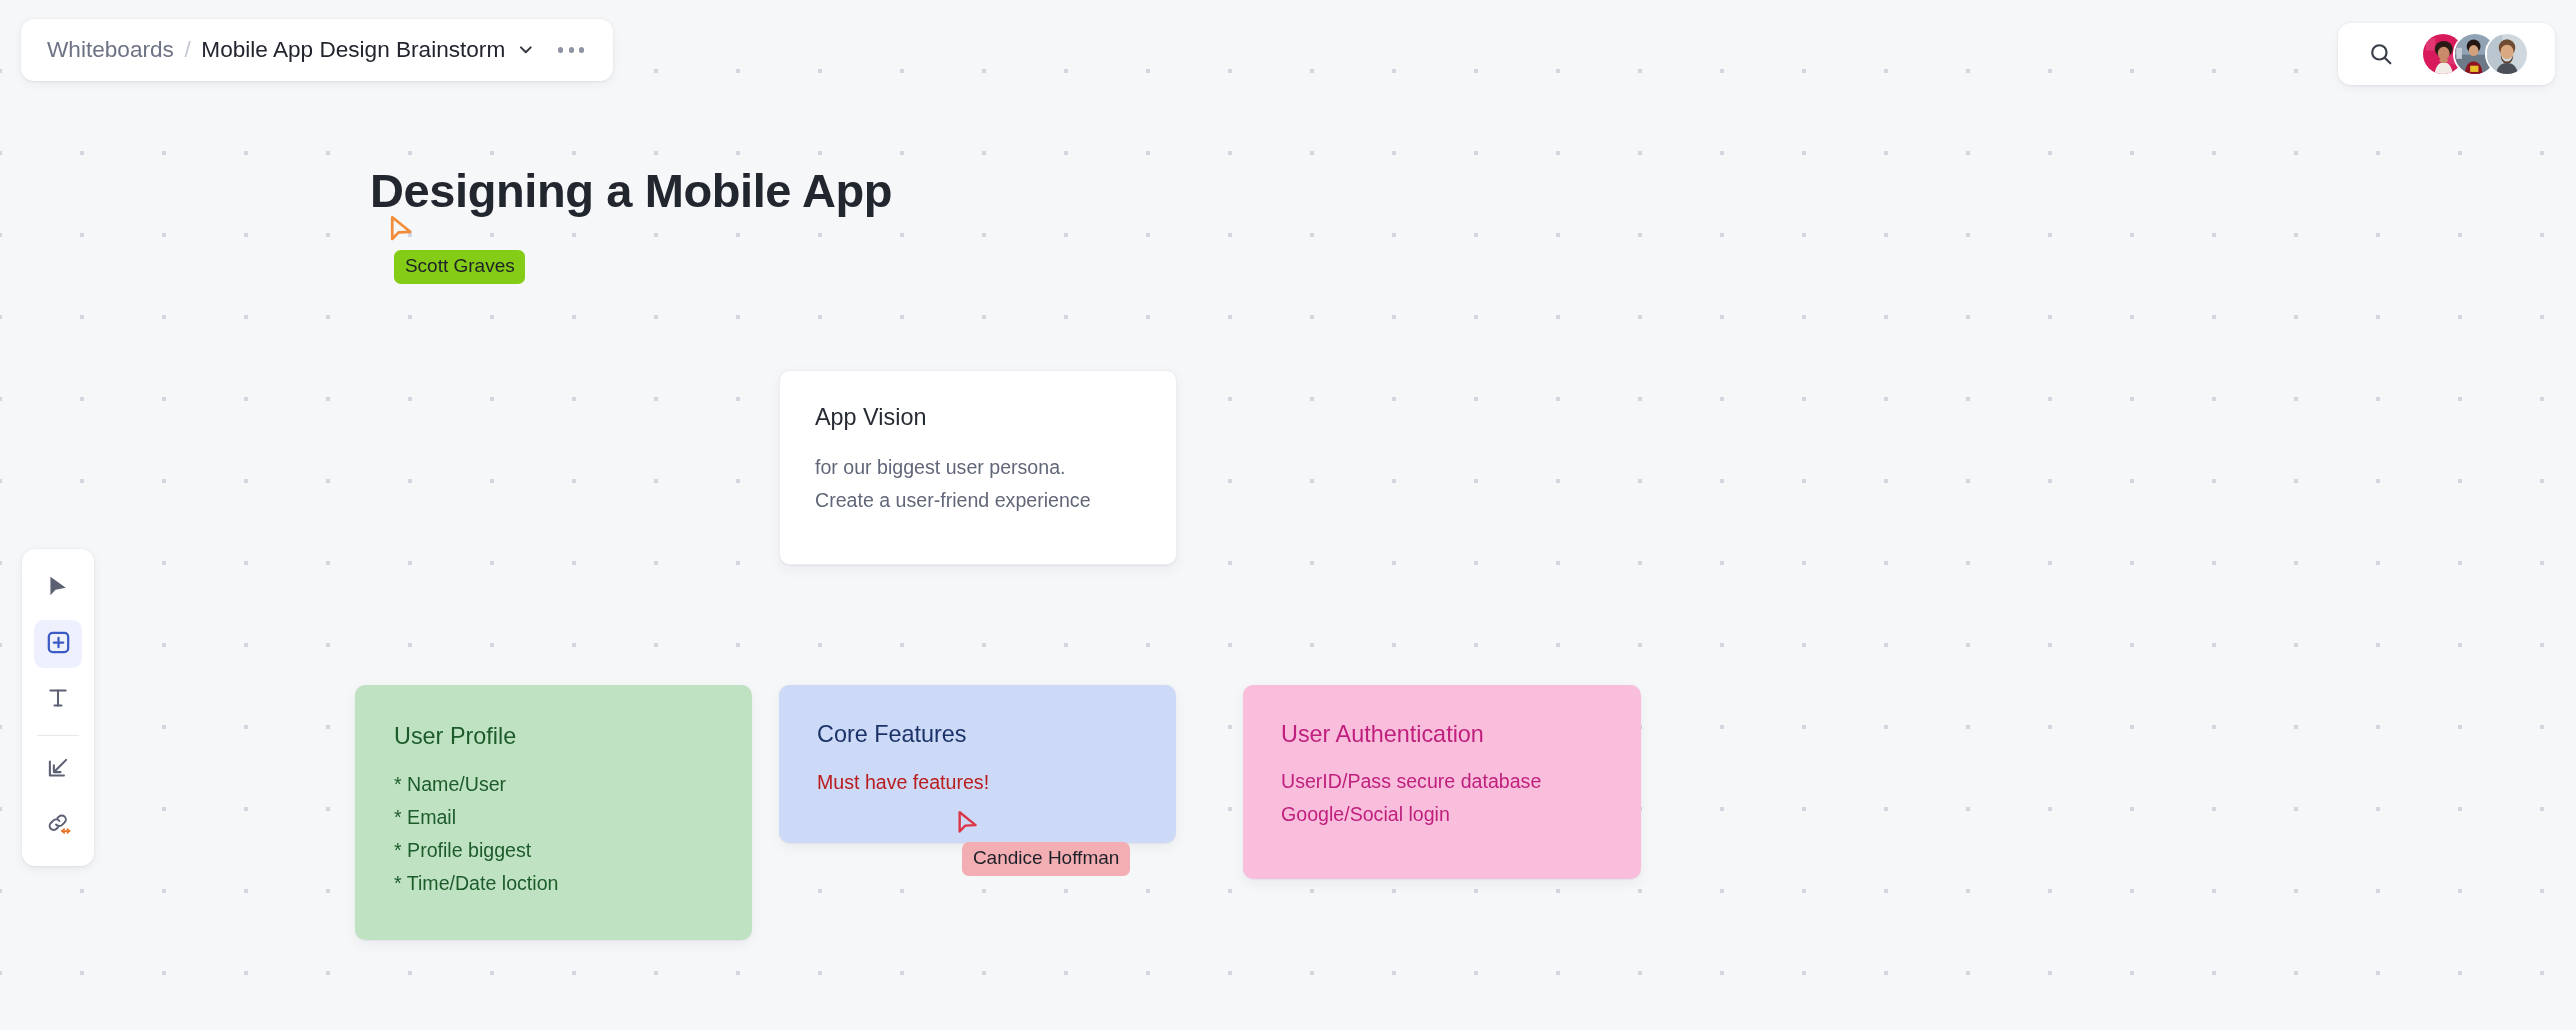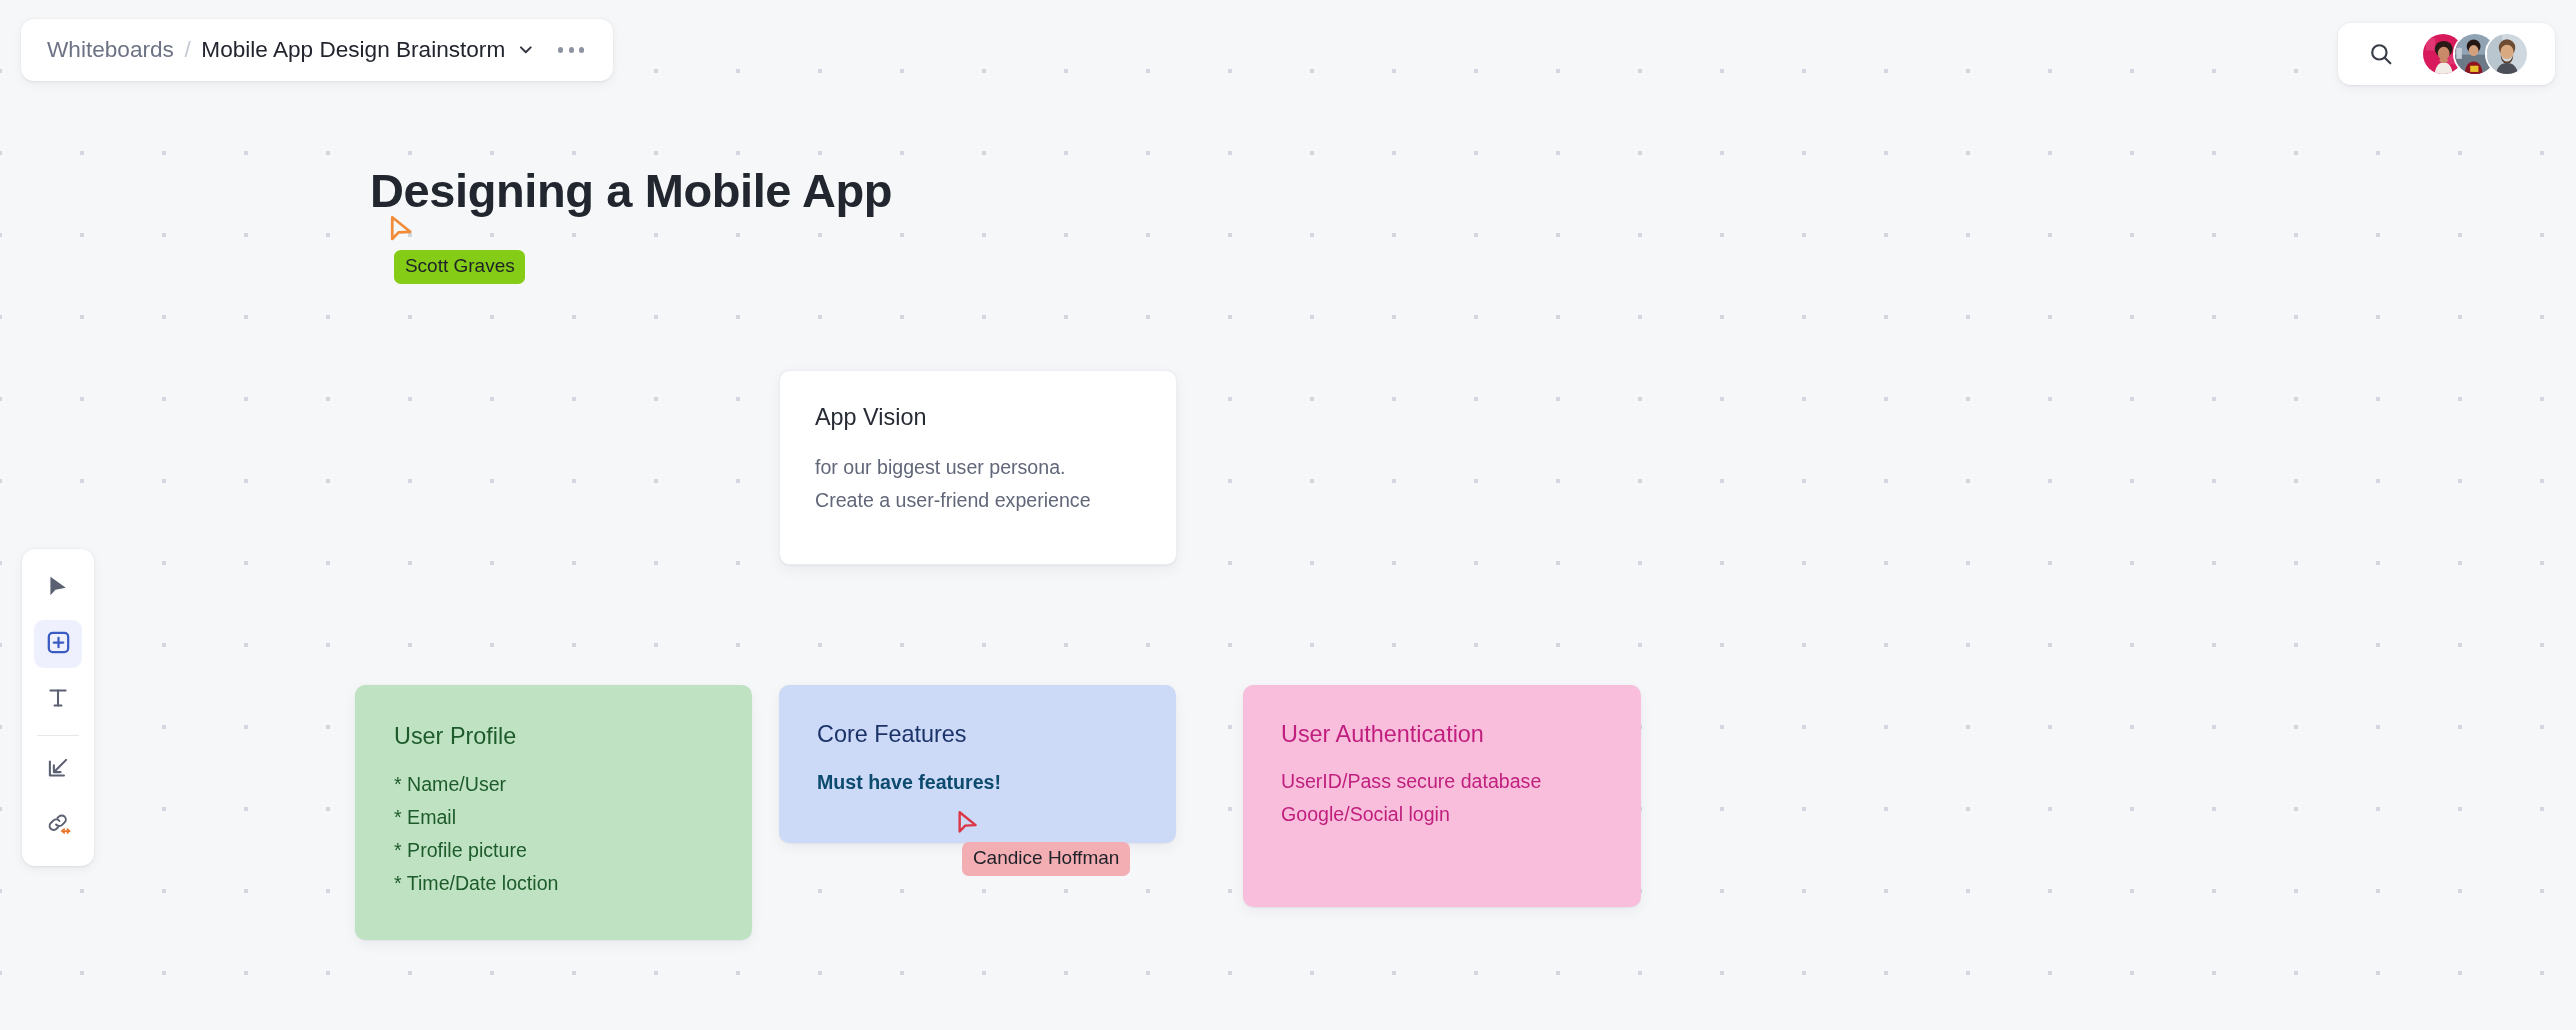--- a/index.html
+++ b/index.html
@@ -207,25 +207,25 @@
 
   #card-core-features {
     left: 779px; top: 685px;
     width: 397px; height: 158px;
     background: #ccd9f7;
     box-shadow: 0 0.8px 1.5px rgba(18,22,40,.05), 0 4.5px 13.6px rgba(18,22,40,.05);
     padding: 36px 38px;
   }
   #card-core-features .card-title { color: #1b3368; }
   #card-core-features .card-body { margin-top: 18px; }
-  #card-core-features .card-line { color: #0c4a6e; font-weight: bold; }
+  #card-core-features .card-line { color: #b91c1c; }
 
   #card-user-auth {
     left: 1243px; top: 685px;
-    width: 398px; height: 222px;
+    width: 398px; height: 194px;
     background: #f9bedc;
     box-shadow: 0 0.8px 1.5px rgba(18,22,40,.05), 0 4.5px 13.6px rgba(18,22,40,.05);
     padding: 36px 38px;
   }
   #card-user-auth .card-title { color: #c01f7e; }
   #card-user-auth .card-body { margin-top: 16.6px; }
   #card-user-auth .card-line { color: #c01f7e; }
 </style>
 </head>
 <body>
@@ -362,21 +362,21 @@
     <div class="card-line">for our biggest user persona.</div>
     <div class="card-line">Create a user-friend experience</div>
   </div>
 </div>
 
 <div class="card" id="card-user-profile">
   <div class="card-title">User Profile</div>
   <div class="card-body">
     <div class="card-line">* Name/User</div>
     <div class="card-line">* Email</div>
-    <div class="card-line">* Profile picture</div>
+    <div class="card-line">* Profile biggest</div>
     <div class="card-line">* Time/Date loction</div>
   </div>
 </div>
 
 <div class="card" id="card-core-features">
   <div class="card-title">Core Features</div>
   <div class="card-body">
     <div class="card-line">Must have features!</div>
   </div>
 </div>

